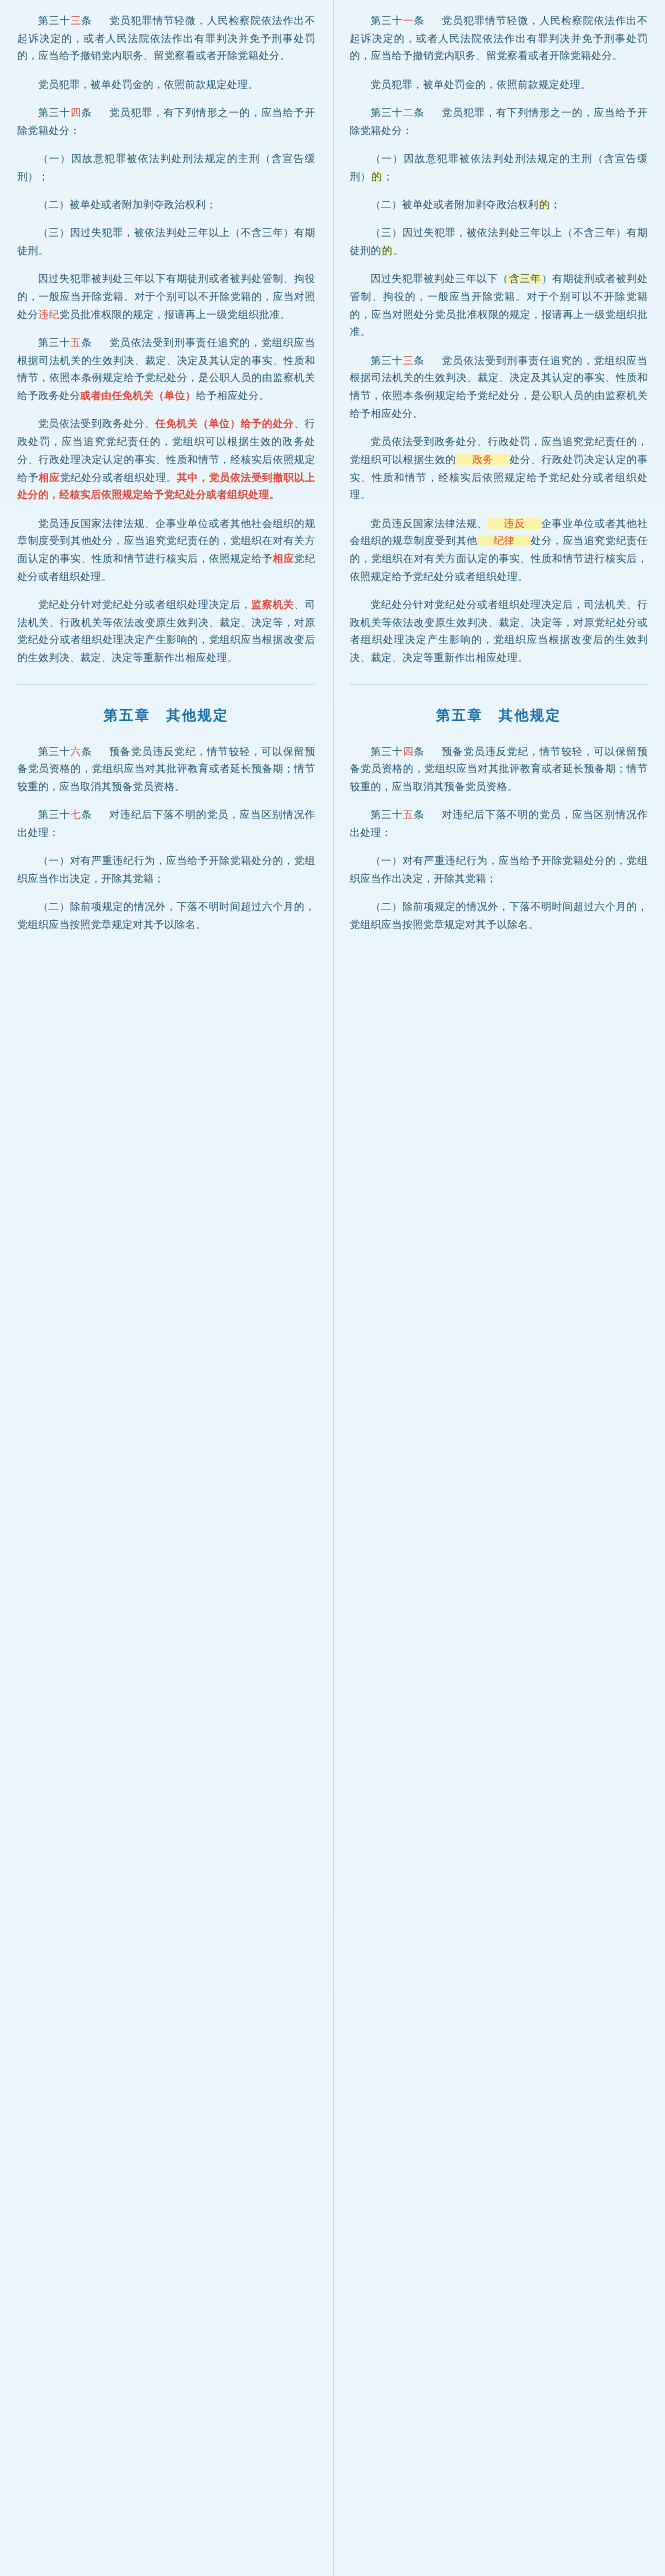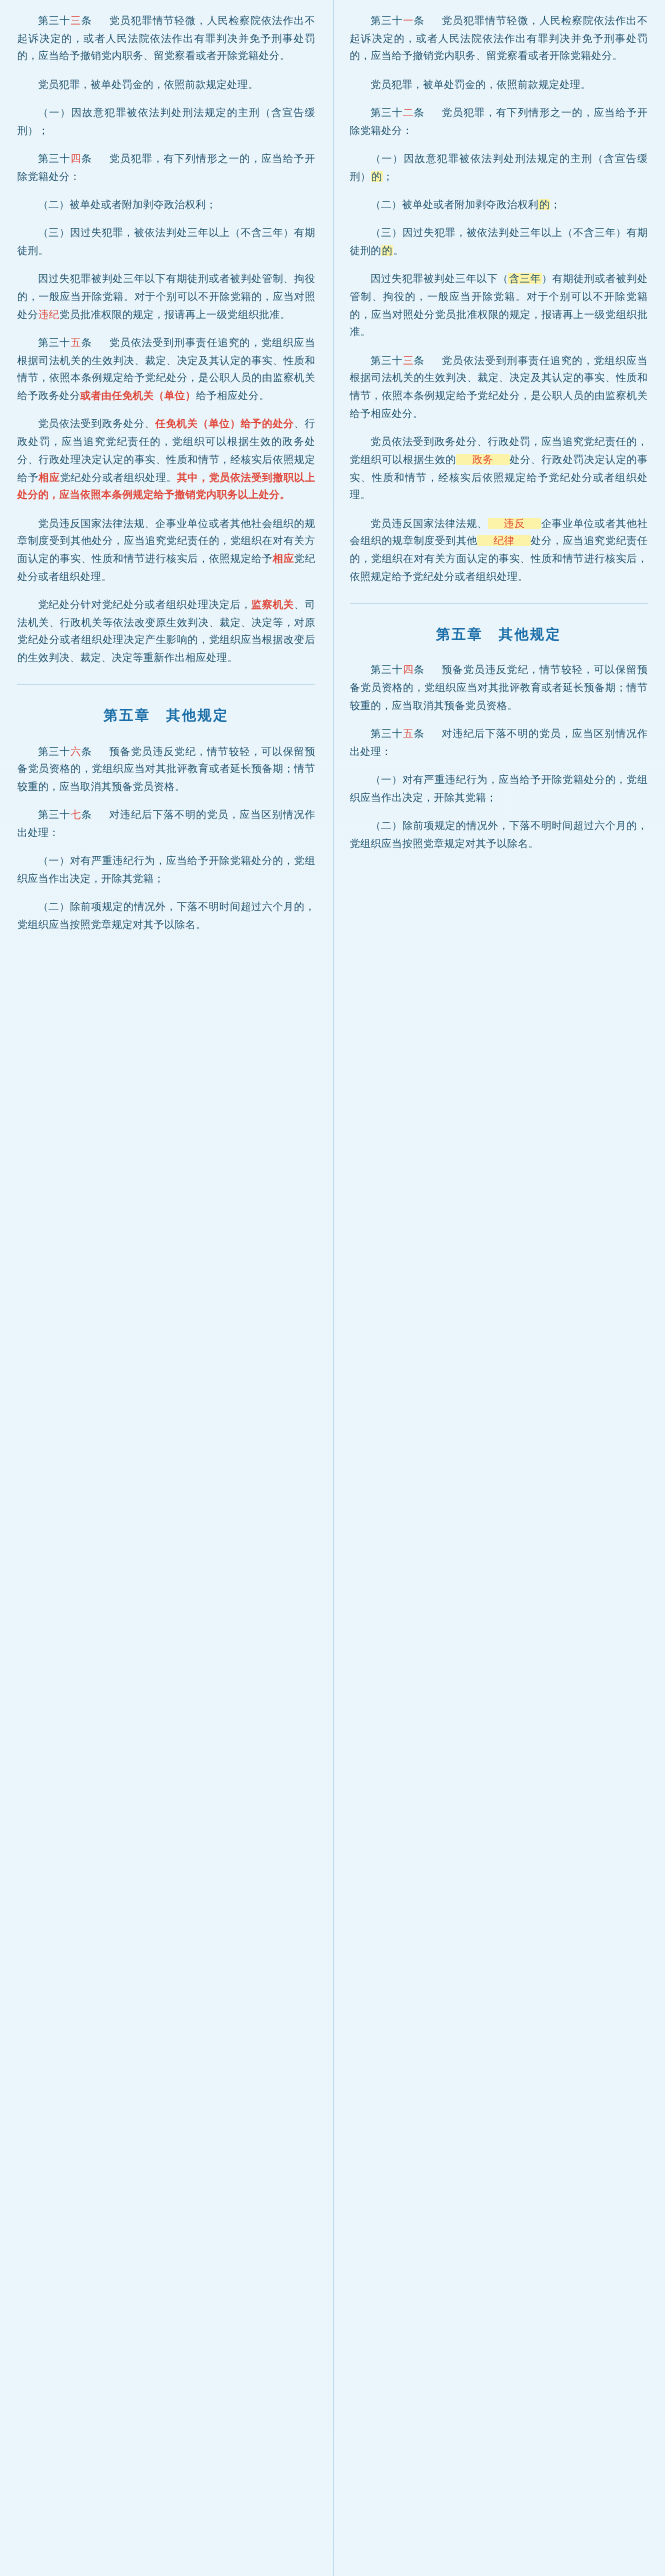--- a/index.html
+++ b/index.html
@@ -86,47 +86,48 @@
 </style>
 </head>
 <body>
 
 <div id="page">
   <div class="divider-line"></div>
   <div class="columns">
     <div class="col left">
         <p class="para"><span class="arthead"><span class="art">第三十</span><span class="numtag">三</span><span class="art">条　</span></span><span>党员犯罪情节轻微，人民检察院依法作出不起诉决定的，或者人民法院依法作出有罪判决并免予刑事处罚的，应当给予撤销党内职务、留党察看或者开除党籍处分。</span></p>
         <p class="para"><span>党员犯罪，被单处罚金的，依照前款规定处理。</span></p>
+        <p class="para"><span class="arthead"><span class="art">第三十</span><span class="numtag">四</span><span class="art">条　</span></span><span>党员犯罪，有下列情形之一的，应当给予开除党籍处分：</span></p>
         <p class="para"><span>（一）因故意犯罪被依法判处刑法规定的主刑（含宣告缓刑）；</span></p>
-        <p class="para"><span class="arthead"><span class="art">第三十</span><span class="numtag">四</span><span class="art">条　</span></span><span>党员犯罪，有下列情形之一的，应当给予开除党籍处分：</span></p>
         <p class="para"><span>（二）被单处或者附加剥夺政治权利；</span></p>
         <p class="para"><span>（三）因过失犯罪，被依法判处三年以上（不含三年）有期徒刑。</span></p>
         <p class="para"><span>因过失犯罪被判处三年以下有期徒刑或者被判处管制、拘役的，一般应当开除党籍。对于个别可以不开除党籍的，应当对照处分</span><span class="em-red">违纪</span><span>党员批准权限的规定，报请再上一级党组织批准。</span></p>
         <p class="para"><span class="arthead"><span class="art">第三十</span><span class="numtag">五</span><span class="art">条　</span></span><span>党员依法受到刑事责任追究的，党组织应当根据司法机关的生效判决、裁定、决定及其认定的事实、性质和情节，依照本条例规定给予党纪处分，是公职人员的由监察机关给予政务处分</span><span class="bold-red">或者由任免机关（单位）</span><span>给予相应处分。</span></p>
-        <p class="para"><span>党员依法受到政务处分、</span><span class="bold-red">任免机关（单位）给予的处分</span><span>、行政处罚，应当追究党纪责任的，党组织可以根据生效的政务处分、行政处理决定认定的事实、性质和情节，经核实后依照规定给予</span><span class="bold-red">相应</span><span>党纪处分或者组织处理。</span><span class="bold-red">其中，党员依法受到撤职以上处分的，应当依照本条例规定给予撤销党内职务以上处分。</span></p>
+        <p class="para"><span>党员依法受到政务处分、</span><span class="bold-red">任免机关（单位）给予的处分</span><span>、行政处罚，应当追究党纪责任的，党组织可以根据生效的政务处分、行政处理决定认定的事实、性质和情节，经核实后依照规定给予</span><span class="bold-red">相应</span><span>党纪处分或者组织处理。</span><span class="bold-red">其中，党员依法受到撤职以上处分的，经核实后依照规定给予党纪处分或者组织处理。</span></p>
         <p class="para"><span>党员违反国家法律法规、企事业单位或者其他社会组织的规章制度受到其他处分，应当追究党纪责任的，党组织在对有关方面认定的事实、性质和情节进行核实后，依照规定给予</span><span class="bold-red">相应</span><span>党纪处分或者组织处理。</span></p>
         <p class="para"><span>党纪处分针对党纪处分或者组织处理决定后，</span><span class="bold-red">监察机关</span><span>、司法机关、行政机关等依法改变原生效判决、裁定、决定等，对原党纪处分或者组织处理决定产生影响的，党组织应当根据改变后的生效判决、裁定、决定等重新作出相应处理。</span></p>
         <div class="sep"></div>
         <div class="chapter">第五章　其他规定</div>
         <p class="para"><span class="arthead"><span class="art">第三十</span><span class="numtag">六</span><span class="art">条　</span></span><span>预备党员违反党纪，情节较轻，可以保留预备党员资格的，党组织应当对其批评教育或者延长预备期；情节较重的，应当取消其预备党员资格。</span></p>
         <p class="para"><span class="arthead"><span class="art">第三十</span><span class="numtag">七</span><span class="art">条　</span></span><span>对违纪后下落不明的党员，应当区别情况作出处理：</span></p>
         <p class="para"><span>（一）对有严重违纪行为，应当给予开除党籍处分的，党组织应当作出决定，开除其党籍；</span></p>
         <p class="para"><span>（二）除前项规定的情况外，下落不明时间超过六个月的，党组织应当按照党章规定对其予以除名。</span></p>
       </div>
     <div class="col right">
         <p class="para"><span class="arthead"><span class="art">第三十</span><span class="numtag">一</span><span class="art">条　</span></span><span>党员犯罪情节轻微，人民检察院依法作出不起诉决定的，或者人民法院依法作出有罪判决并免予刑事处罚的，应当给予撤销党内职务、留党察看或者开除党籍处分。</span></p>
         <p class="para"><span>党员犯罪，被单处罚金的，依照前款规定处理。</span></p>
         <p class="para"><span class="arthead"><span class="art">第三十</span><span class="numtag">二</span><span class="art">条　</span></span><span>党员犯罪，有下列情形之一的，应当给予开除党籍处分：</span></p>
         <p class="para"><span>（一）因故意犯罪被依法判处刑法规定的主刑（含宣告缓刑）</span><span class="hl">的</span><span>；</span></p>
         <p class="para"><span>（二）被单处或者附加剥夺政治权利</span><span class="hl">的</span><span>；</span></p>
         <p class="para"><span>（三）因过失犯罪，被依法判处三年以上（不含三年）有期徒刑的</span><span class="hl">的</span><span>。</span></p>
         <p class="para"><span>因过失犯罪被判处三年以下（</span><span class="hl">含三年</span><span>）有期徒刑或者被判处管制、拘役的，一般应当开除党籍。对于个别可以不开除党籍的，应当对照处分党员批准权限的规定，报请再上一级党组织批准。</span></p>
         <p class="para"><span class="arthead"><span class="art">第三十</span><span class="numtag">三</span><span class="art">条　</span></span><span>党员依法受到刑事责任追究的，党组织应当根据司法机关的生效判决、裁定、决定及其认定的事实、性质和情节，依照本条例规定给予党纪处分，是公职人员的由监察机关给予相应处分。</span></p>
         <p class="para"><span>党员依法受到政务处分、行政处罚，应当追究党纪责任的，党组织可以根据生效的</span><span class="hl-red">政务</span><span>处分、行政处罚决定认定的事实、性质和情节，经核实后依照规定给予党纪处分或者组织处理。</span></p>
         <p class="para"><span>党员违反国家法律法规、</span><span class="hl-red">违反</span><span>企事业单位或者其他社会组织的规章制度受到其他</span><span class="hl-red">纪律</span><span>处分，应当追究党纪责任的，党组织在对有关方面认定的事实、性质和情节进行核实后，依照规定给予党纪处分或者组织处理。</span></p>
+        <p class="para"><span>党纪处分针对党纪处分或者组织处理决定后，司法机关、行政机关等依法改变原生效判决、裁定、决定等，对原党纪处分或者组织处理决定产生影响的，党组织应当根据改变后的生效判决、裁定、决定等重新作出相应处理。</span></p>
         <div class="sep"></div>
         <div class="chapter">第五章　其他规定</div>
         <p class="para"><span class="arthead"><span class="art">第三十</span><span class="numtag">四</span><span class="art">条　</span></span><span>预备党员违反党纪，情节较轻，可以保留预备党员资格的，党组织应当对其批评教育或者延长预备期；情节较重的，应当取消其预备党员资格。</span></p>
         <p class="para"><span class="arthead"><span class="art">第三十</span><span class="numtag">五</span><span class="art">条　</span></span><span>对违纪后下落不明的党员，应当区别情况作出处理：</span></p>
         <p class="para"><span>（一）对有严重违纪行为，应当给予开除党籍处分的，党组织应当作出决定，开除其党籍；</span></p>
         <p class="para"><span>（二）除前项规定的情况外，下落不明时间超过六个月的，党组织应当按照党章规定对其予以除名。</span></p>
       </div>
   </div>
 </div>
 

